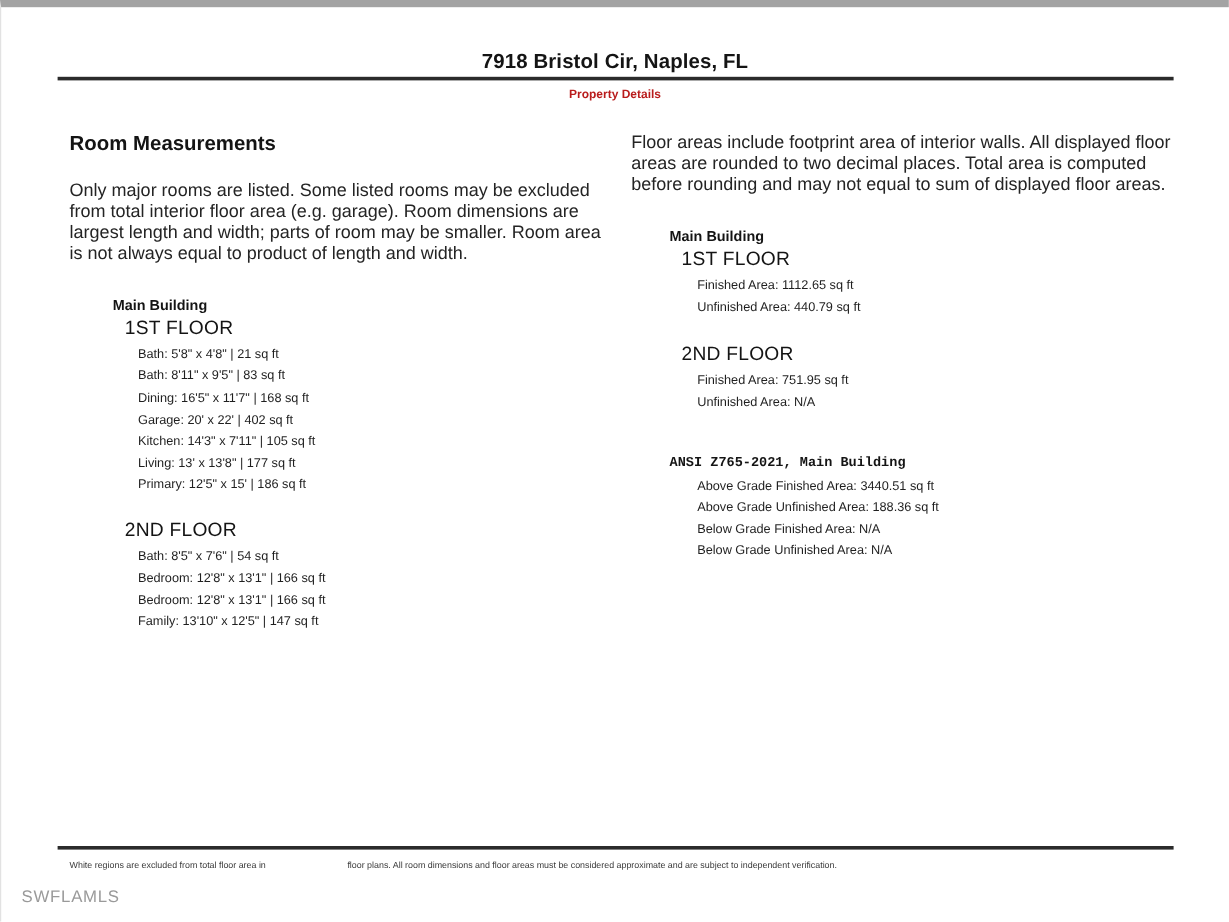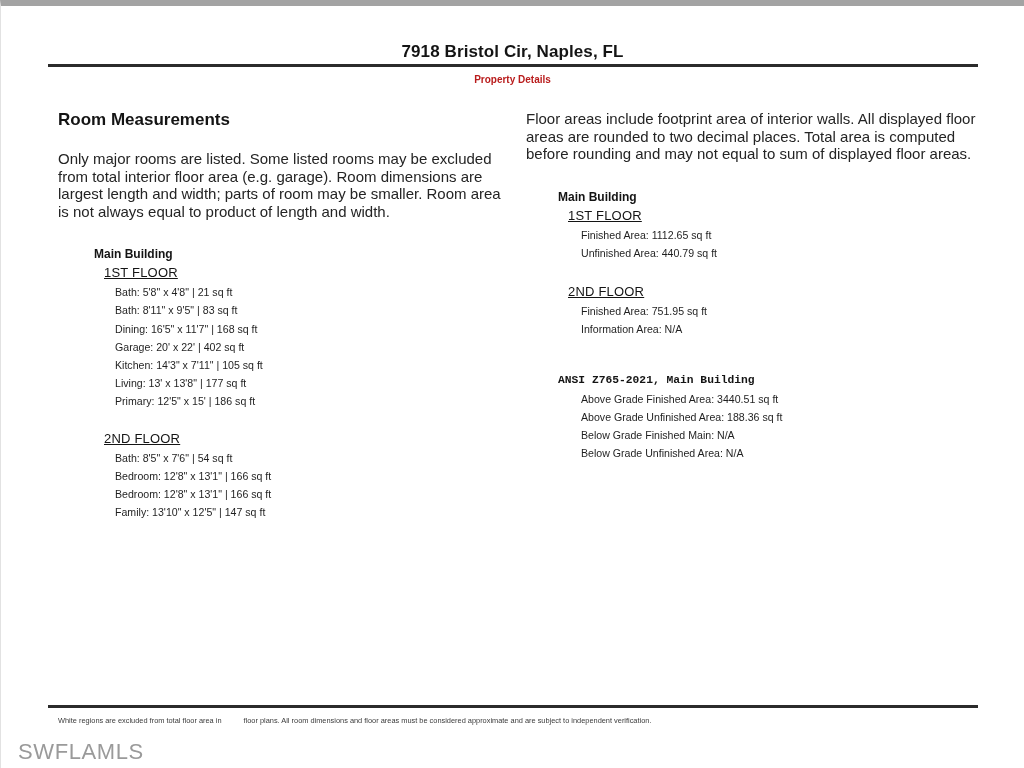--- a/index.html
+++ b/index.html
@@ -88,26 +88,25 @@
     font-size: 12px;
     font-weight: bold;
     color: #141414;
     margin: 0 0 4px 0;
     padding-left: 36px;
   }
   .floor-block { margin-top: 0; }
   .floor-block + .floor-block { margin-top: 21px; }
 
   .floor-name {
-    font-size: 13px;
+    font-size: 16px;
     color: #141414;
     margin: 0 0 3px 0;
     padding-left: 46px;
     letter-spacing: 0.2px;
-    text-decoration: underline;
   }
   .entry-list {
     list-style: none;
     margin: 0;
     padding: 0 0 0 57px;
   }
   .entry-list li {
     font-size: 10.6px;
     line-height: 18.1px;
     color: #1f1f1f;
@@ -134,27 +133,27 @@
   .footer {
     position: absolute;
     top: 710px;
     left: 57px;
     width: 930px;
     font-size: 7.4px;
     color: #3a3a3a;
     white-space: nowrap;
   }
   .footer .part-a { display: inline-block; }
-  .footer .part-b { display: inline-block; margin-left: 22px; }
+  .footer .part-b { display: inline-block; margin-left: 68px; }
 
   .watermark {
     position: absolute;
     left: 17px;
     top: 733px;
-    font-size: 22px;
+    font-size: 14px;
     letter-spacing: 0.6px;
     color: #9a9a9a;
     font-family: "Liberation Sans", sans-serif;
   }
 </style>
 </head>
 <body>
 
 <div class="page">
 
@@ -205,31 +204,31 @@
         <ul class="entry-list">
           <li>Finished Area: 1112.65 sq ft</li>
           <li>Unfinished Area: 440.79 sq ft</li>
         </ul>
       </div>
 
       <div class="floor-block">
         <div class="floor-name">2ND FLOOR</div>
         <ul class="entry-list">
           <li>Finished Area: 751.95 sq ft</li>
-          <li>Information Area: N/A</li>
+          <li>Unfinished Area: N/A</li>
         </ul>
       </div>
     </div>
 
     <div class="ansi-block">
       <div class="ansi-title">ANSI Z765-2021, Main Building</div>
       <ul class="entry-list">
         <li>Above Grade Finished Area: 3440.51 sq ft</li>
         <li>Above Grade Unfinished Area: 188.36 sq ft</li>
-        <li>Below Grade Finished Main: N/A</li>
+        <li>Below Grade Finished Area: N/A</li>
         <li>Below Grade Unfinished Area: N/A</li>
       </ul>
     </div>
   </div>
 
   <div class="rule bottom"></div>
 
   <div class="footer">
     <span class="part-a">White regions are excluded from total floor area in</span><span class="part-b">floor plans. All room dimensions and floor areas must be considered approximate and are subject to independent verification.</span>
   </div>

